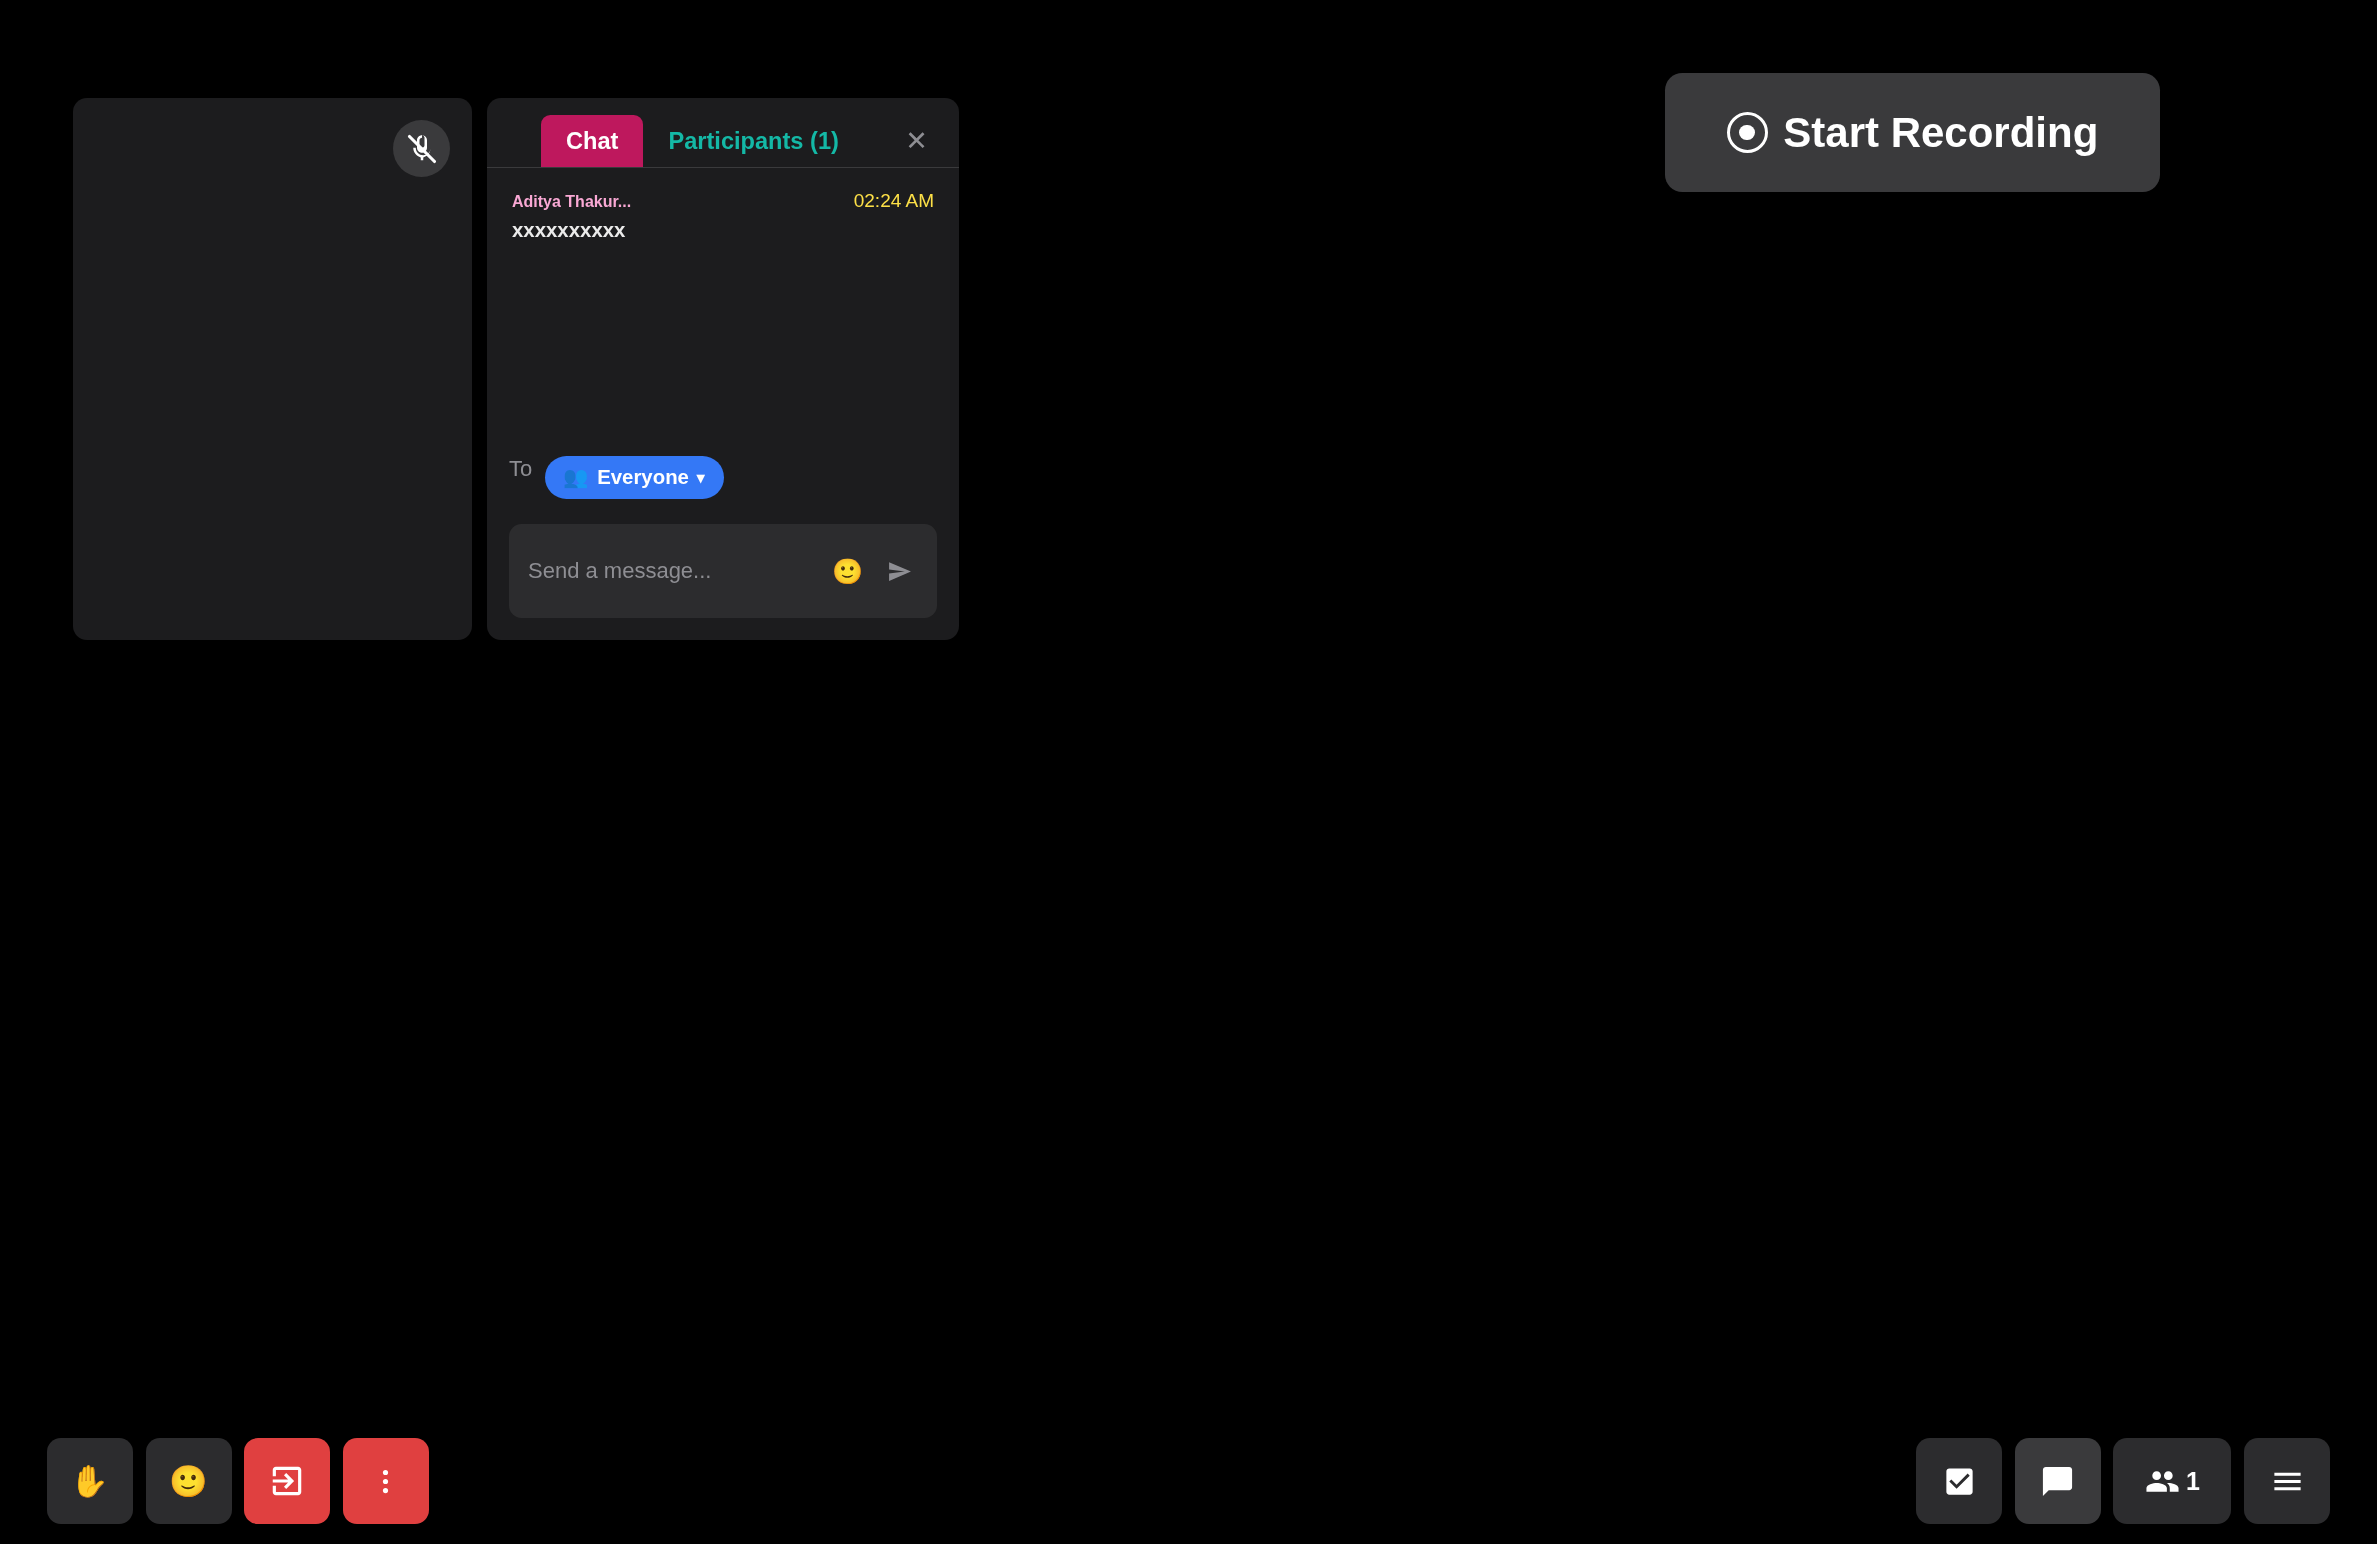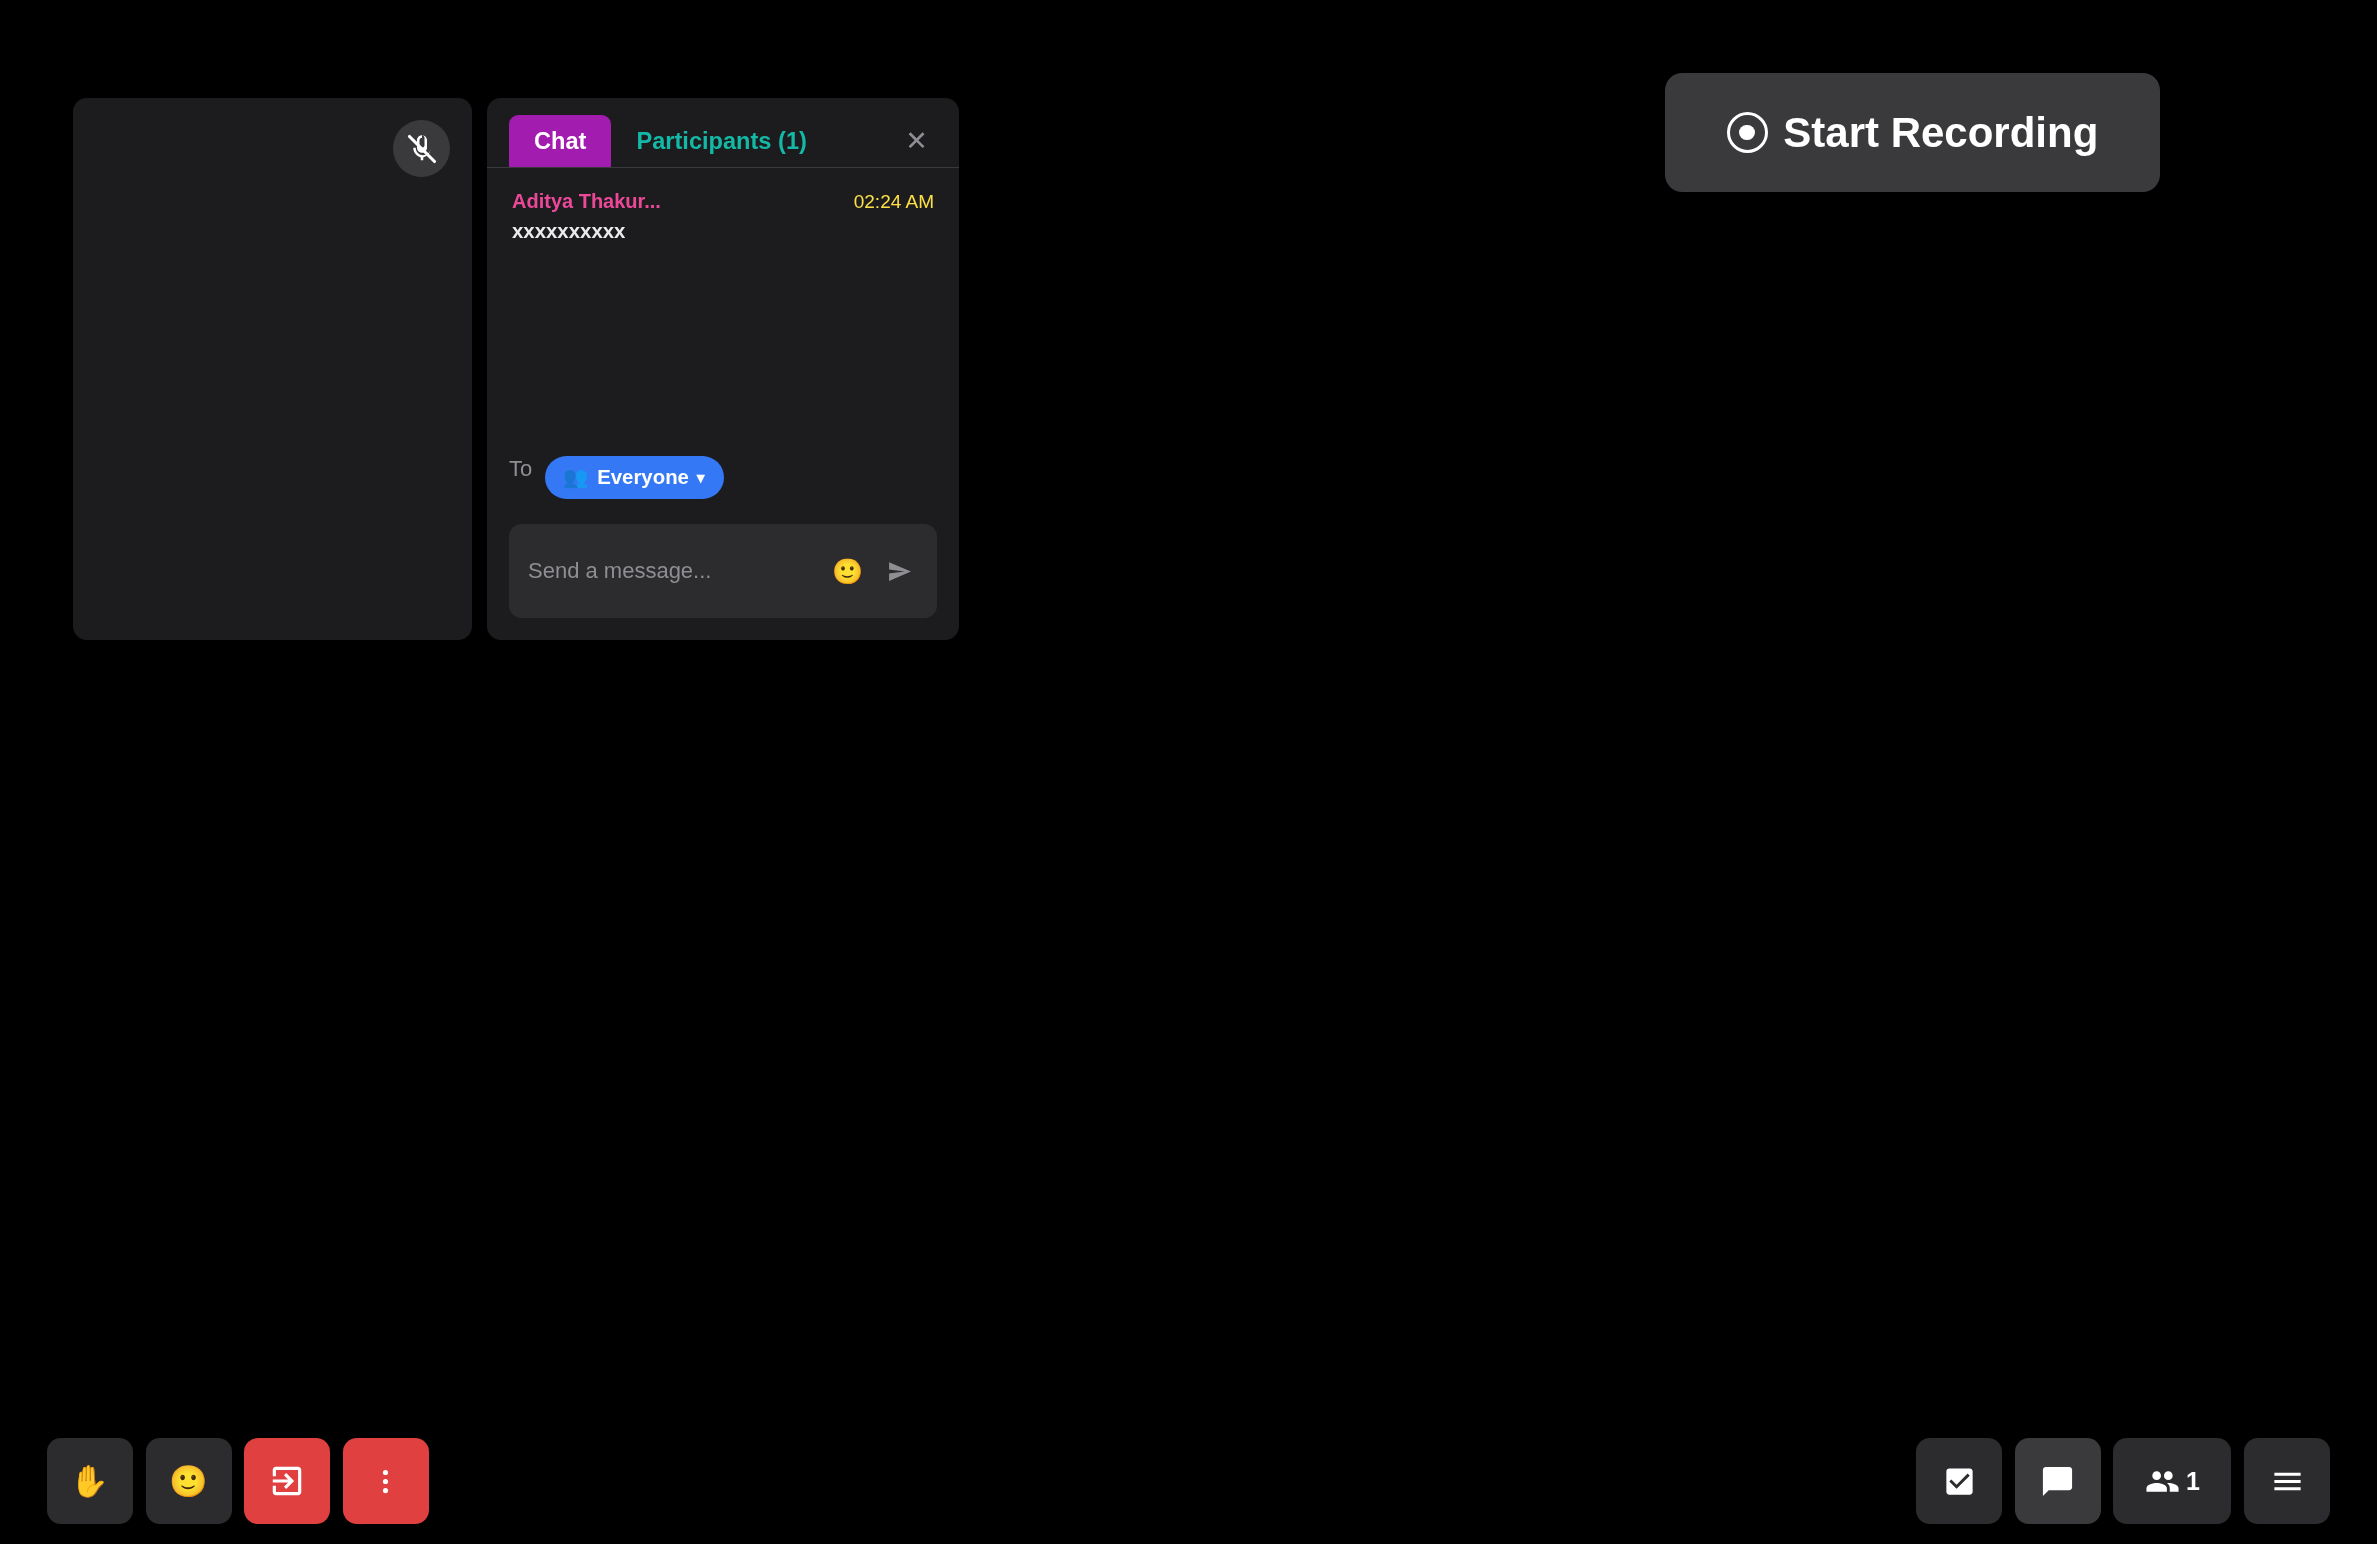--- a/index.html
+++ b/index.html
@@ -106,21 +106,22 @@
       padding: 12.6px 25px;
       border-radius: 9.4px 9.4px 0 0;
       cursor: pointer;
       font-size: 23.6px;
       font-weight: 600;
       color: #fff;
       border: none;
       background: transparent;
     }
     .chat-tab.active {
-      background: #a21caf;
+      background: #be185d;
+      margin-left: 32px;
     }
     .chat-tab.inactive {
       background: transparent;
       color: #14b8a6;
     }
     .close-btn {
       margin-left: auto;
       width: 41px;
       height: 41px;
       display: flex;
@@ -142,22 +143,22 @@
     .message-item {
       margin-bottom: 12.6px;
     }
     .message-header {
       display: flex;
       justify-content: space-between;
       align-items: baseline;
       margin-bottom: 6.3px;
     }
     .message-sender {
-      color: #ec4899;
-      font-size: 20px;
+      color: #f9a8d4;
+      font-size: 16px;
       font-weight: 700;
     }
     .message-time {
       color: #fde047;
       font-size: 19px;
     }
     .message-text {
       color: #ebebeb;
       font-size: 20.4px;
       font-weight: bold;

